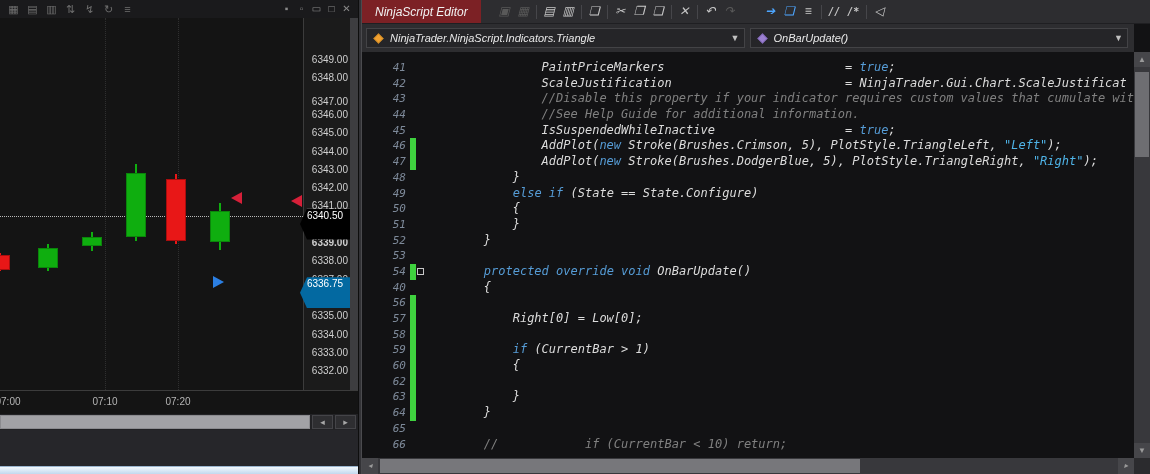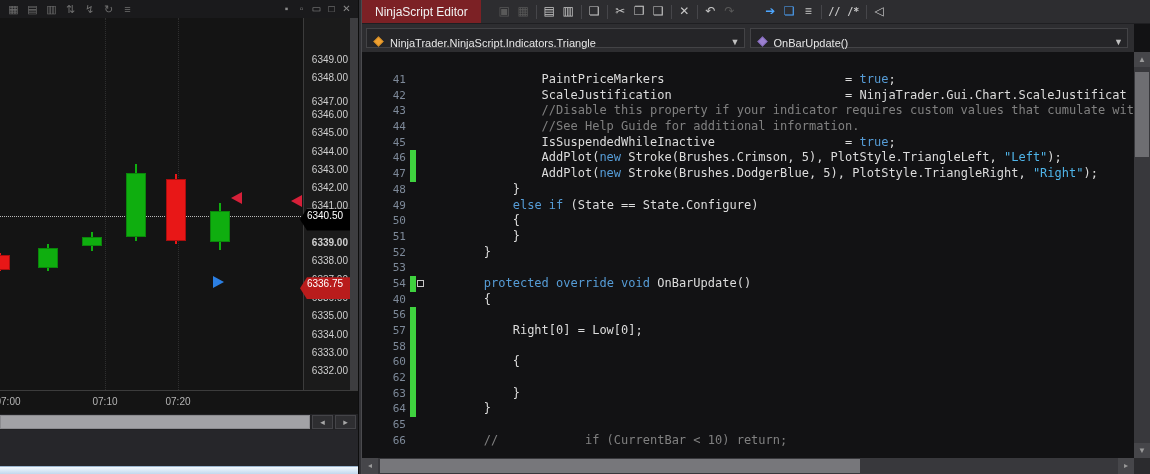--- a/index.html
+++ b/index.html
@@ -23,53 +23,53 @@
   .side-strip{position:absolute;left:350px;top:0;width:8px;height:372px;background:#3d3d40;}
   .vgrid{position:absolute;top:0;height:372px;width:0;border-left:1px dotted #2f2f2f;}
   .price-line{position:absolute;left:0;width:303px;height:0;border-top:1px dotted #b9b9b9;}
   .wick{position:absolute;width:2px;}
   .wick.up{background:var(--up);} .wick.down{background:var(--down);}
   .candle{position:absolute;width:20px;}
   .candle.up{background:var(--up);border:1px solid #0b850b;}
   .candle.down{background:var(--down);border:1px solid #a90e0e;}
   .tri{position:absolute;width:0;height:0;border-top:6px solid transparent;border-bottom:6px solid transparent;}
   .ptick{position:absolute;left:305px;width:43px;text-align:right;font-size:10px;color:#cfcfcf;}
-  .price-badge{position:absolute;left:300px;width:50px;height:22px;color:#fff;font-size:10px;
+  .price-badge{position:absolute;left:300px;width:50px;height:31px;color:#fff;font-size:10px;
      text-align:center;line-height:14px;clip-path:polygon(0 50%,14% 0,100% 0,100% 100%,14% 100%);}
   .time-axis{position:relative;height:24px;background:#141414;border-top:1px solid #3c3c3c;flex:0 0 auto;}
   .tlabel{position:absolute;top:5px;width:34px;text-align:center;font-size:10px;color:#b5b5b5;}
   .chart-scroll{position:relative;height:16px;background:#222225;flex:0 0 auto;}
   .chart-scroll .thumb{position:absolute;left:0;top:1px;height:14px;width:310px;background:#a2a2a6;border:1px solid #8b8b8f;}
   .cs-btn{position:absolute;top:1px;height:14px;width:21px;background:#2e2e31;border:1px solid #444448;
      color:#a8a8a8;font-size:9px;text-align:center;line-height:13px;}
   .chart-gap{height:36px;background:#26262a;flex:0 0 auto;}
   .blue-strip{height:8px;background:linear-gradient(#f2f8fd,#c2d9ee);border-top:1px solid #9ab5cf;flex:0 0 auto;}
 
   
   .divider{width:4px;height:474px;background:#323236;border-left:1px solid #0e0e0e;border-right:1px solid #4a4a4e;}
 
   
-  .editor-panel{position:relative;width:788px;height:474px;background:#121214;overflow:hidden;}
+  .editor-panel{position:relative;width:788px;height:474px;background:#121214;overflow:hidden;font-style:italic;}
   .editor-titlebar{position:absolute;left:0;top:0;right:0;height:24px;background:#2d2d30;display:flex;align-items:stretch;border-bottom:1px solid #1f1f22;}
   .editor-title{background:var(--title-red);color:#f2f2f2;font-size:12px;display:flex;align-items:center;padding:0 13px;}
   .editor-toolbar{display:flex;align-items:center;margin-left:14px;}
   .editor-toolbar .tbtn{color:#c8c8c8;font-size:12px;width:19px;text-align:center;cursor:default;line-height:23px;}
   .editor-toolbar .tbtn.small{font-size:10px;font-weight:bold;font-family:"DejaVu Sans Mono",monospace;}
   .editor-toolbar .tbtn.disabled{color:#595959;}
   .tsep{width:1px;height:14px;background:#46464a;margin:0 3px;}
   .tgap{width:22px;}
   .dropdown-row{position:absolute;left:0;top:24px;right:16px;height:28px;background:#2d2d30;display:flex;gap:5px;padding:4px 6px 4px 4px;}
-  .combo{flex:1;height:20px;background:#252528;border:1px solid #434346;display:flex;align-items:flex-start;color:#e8e8e8;font-size:11px;padding:8px 4px;min-width:0;}
+  .combo{flex:1;height:20px;background:#252528;border:1px solid #434346;display:flex;align-items:center;color:#e8e8e8;font-size:11px;padding:8px 4px;min-width:0;}
   .combo .ctxt{flex:1;white-space:nowrap;overflow:hidden;}
   .combo .caret{color:#c0c0c0;font-size:9px;margin-left:4px;}
   .cube{width:9px;height:9px;transform:rotate(45deg) scale(.82);margin:0 7px 0 3px;flex:0 0 auto;}
   .cube.class{background:#f0a030;border:1px solid #b5791f;}
   .cube.method{background:#9b80d0;border:1px solid #6f56a5;}
 
-  .code-wrap{position:absolute;left:0;top:52px;right:16px;bottom:16px;overflow:hidden;background:#121214;padding-top:20px;}
+  .code-wrap{position:absolute;left:0;top:52px;right:16px;bottom:16px;overflow:hidden;background:#121214;padding-top:8px;}
   .code-line{display:flex;height:15.7px;line-height:15.7px;font-family:"DejaVu Sans Mono",monospace;font-size:12px;white-space:pre;}
   .lnum{width:44px;text-align:right;color:#7d8999;font-size:11px;flex:0 0 auto;}
   .chgbar{width:6px;margin:0 0 0 4px;flex:0 0 auto;}
   .chgbar.on{background:var(--chg);}
   .foldcol{width:10px;flex:0 0 auto;position:relative;}
   .foldbox{position:absolute;left:1px;top:4px;width:7px;height:7px;border:1px solid #c8c8c8;}
   .ctext{color:#dcdcdc;white-space:pre;}
   .ctext.cur{display:inline-block;outline:1px solid #6f6f6f;padding-right:70px;}
   .tok-k{color:var(--kw);} .tok-c{color:var(--cmt);} .tok-s{color:var(--str);} .tok-p{color:#dcdcdc;}
 
@@ -139,21 +139,21 @@
         <span class="ptick" style="top: 200.7px; font-weight: bold;">6340.00</span>
         <span class="ptick" style="top: 219px; font-weight: bold;">6339.00</span>
         <span class="ptick" style="top: 237.3px;">6338.00</span>
         <span class="ptick" style="top: 255.6px;">6337.00</span>
         <span class="ptick" style="top: 273.9px;">6336.00</span>
         <span class="ptick" style="top: 292.2px;">6335.00</span>
         <span class="ptick" style="top: 310.5px;">6334.00</span>
         <span class="ptick" style="top: 328.8px;">6333.00</span>
         <span class="ptick" style="top: 347.1px;">6332.00</span>
         <div class="price-badge" style="top: 190.55px; background: rgb(0, 0, 0); filter: drop-shadow(rgb(216, 216, 216) 0px 0px 1px);">6340.50</div>
-        <div class="price-badge" style="top: 259.175px; background: #b91c1c;">6336.75</div>
+        <div class="price-badge" style="top: 259.175px; background: #0369a1;">6336.75</div>
       </div>
     <div class="time-axis" id="time-axis">
         <span class="tlabel" style="left: -9px;">07:00</span>
         <span class="tlabel" style="left: 88px;">07:10</span>
         <span class="tlabel" style="left: 161px;">07:20</span>
       </div>
     <div class="chart-scroll">
       <div class="thumb"></div>
       <div class="cs-btn" style="left:312px">◂</div>
       <div class="cs-btn" style="left:335px">▸</div>
@@ -219,20 +219,21 @@
         <div class="code-line"><span class="lnum">49</span><span class="chgbar"></span><span class="foldcol"></span><span class="ctext"><span class="tok-p">            </span><span class="tok-k">else</span><span class="tok-p"> </span><span class="tok-k">if</span><span class="tok-p"> (State == State.Configure)</span></span></div>
         <div class="code-line"><span class="lnum">50</span><span class="chgbar"></span><span class="foldcol"></span><span class="ctext"><span class="tok-p">            {</span></span></div>
         <div class="code-line"><span class="lnum">51</span><span class="chgbar"></span><span class="foldcol"></span><span class="ctext"><span class="tok-p">            }</span></span></div>
         <div class="code-line"><span class="lnum">52</span><span class="chgbar"></span><span class="foldcol"></span><span class="ctext"><span class="tok-p">        }</span></span></div>
         <div class="code-line"><span class="lnum">53</span><span class="chgbar"></span><span class="foldcol"></span><span class="ctext"></span></div>
         <div class="code-line"><span class="lnum">54</span><span class="chgbar on"></span><span class="foldcol"><span class="foldbox"></span></span><span class="ctext"><span class="tok-p">        </span><span class="tok-k">protected</span><span class="tok-p"> </span><span class="tok-k">override</span><span class="tok-p"> </span><span class="tok-k">void</span><span class="tok-p"> OnBarUpdate()</span></span></div>
         <div class="code-line"><span class="lnum">40</span><span class="chgbar"></span><span class="foldcol"></span><span class="ctext"><span class="tok-p">        {</span></span></div>
         <div class="code-line"><span class="lnum">56</span><span class="chgbar on"></span><span class="foldcol"></span></div>
         <div class="code-line"><span class="lnum">57</span><span class="chgbar on"></span><span class="foldcol"></span><span class="ctext"><span class="tok-p">            Right[0] = Low[0];</span></span></div>
         <div class="code-line"><span class="lnum">58</span><span class="chgbar on"></span><span class="foldcol"></span><span class="ctext"></span></div>
+        <div class="code-line"><span class="lnum">59</span><span class="chgbar on"></span><span class="foldcol"></span><span class="ctext"><span class="tok-p">            </span><span class="tok-k">if</span><span class="tok-p"> (CurrentBar &gt; 1)</span></span></div>
         <div class="code-line"><span class="lnum">60</span><span class="chgbar on"></span><span class="foldcol"></span><span class="ctext"><span class="tok-p">            {</span></span></div>
         <div class="code-line"><span class="lnum">62</span><span class="chgbar on"></span><span class="foldcol"></span></div>
         <div class="code-line"><span class="lnum">63</span><span class="chgbar on"></span><span class="foldcol"></span><span class="ctext"><span class="tok-p">            }</span></span></div>
         <div class="code-line"><span class="lnum">64</span><span class="chgbar on"></span><span class="foldcol"></span><span class="ctext"><span class="tok-p">        }</span></span></div>
         <div class="code-line"><span class="lnum">65</span><span class="chgbar"></span><span class="foldcol"></span><span class="ctext"></span></div>
         <div class="code-line"><span class="lnum">66</span><span class="chgbar"></span><span class="foldcol"></span><span class="ctext"><span class="tok-c">        //            if (CurrentBar &lt; 10) return;</span></span></div>
       </div>
     <div class="v-scroll">
       <div class="sbtn" style="top:0">▲</div>
       <div class="thumb" style="top:20px;height:85px"></div>

